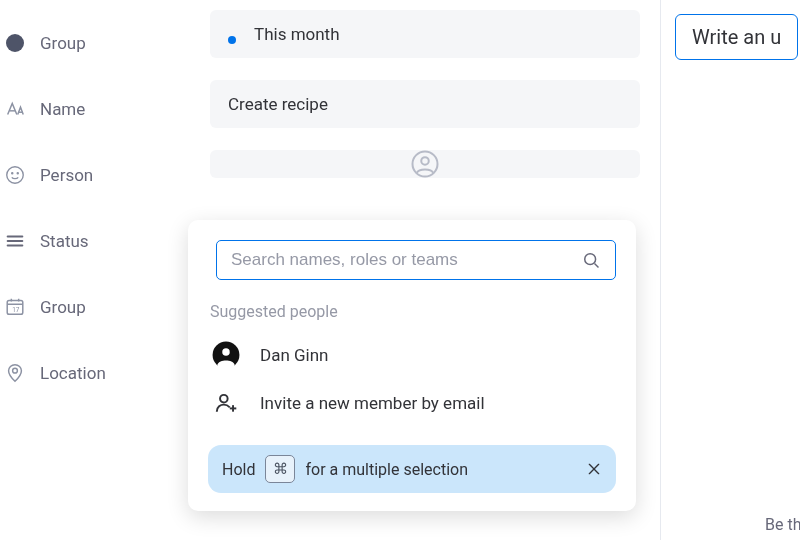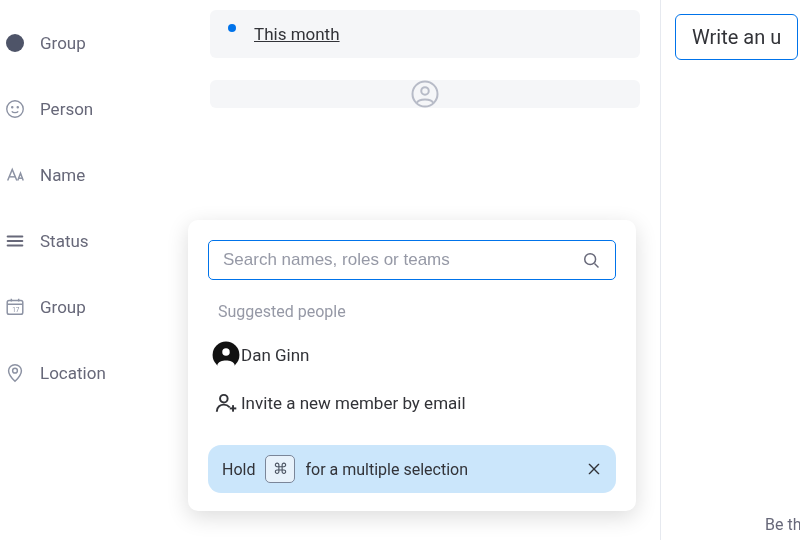--- a/index.html
+++ b/index.html
@@ -48,21 +48,21 @@
       padding: 14px 18px;
       font-size: 17px;
       color: #323338;
       position: relative;
     }
     .card:first-child { margin-top: 10px; }
     .dot-blue {
       width: 8px; height: 8px; border-radius: 50%; background: #0073ea;
       display: inline-block; margin-right: 18px;
     }
-    .card-row { display: flex; align-items: flex-start; text-decoration: underline; }
+    .card-row { display: flex; align-items: flex-end; }
     .card-avatar {
       display: flex; align-items: center; justify-content: center;
       height: 28px;
     }
     .popover {
       position: absolute;
       left: 188px;
       top: 220px;
       width: 448px;
       background: #fff;
@@ -70,39 +70,40 @@
       box-shadow: 0 6px 22px rgba(0,0,0,0.14);
       padding: 20px 20px 18px 20px;
     }
     .search-wrap {
       border: 1.6px solid #0073ea;
       border-radius: 5px;
       display: flex;
       align-items: center;
       padding: 9px 14px;
       gap: 10px;
+      margin-left: 8px;
     }
     .search-input {
       flex: 1;
       border: none;
       outline: none;
       font-size: 17px;
       color: #323338;
       background: transparent;
     }
     .search-input::placeholder { color: #9699a6; }
     .section-label {
       color: #9699a6;
       font-size: 16px;
-      margin: 22px 0 10px 10px;
+      margin: 22px 0 10px 2px;
     }
     .person-row {
       display: flex;
       align-items: center;
-      gap: 1px;
+      gap: 20px;
       padding: 10px 4px;
       font-size: 17px;
       color: #323338;
       border-radius: 5px;
     }
     .avatar-circle {
       width: 28px; height: 28px;
     }
     .tip-bar {
       margin-top: 18px;
@@ -167,39 +168,39 @@
 
 <div class="sidebar">
   <div class="sidebar-row">
     <span class="icon-slot">
         <span class="group-dot"></span>
       </span>
     <span>Group</span>
   </div>
   <div class="sidebar-row">
     <span class="icon-slot">
+      <svg width="22" height="22" viewBox="0 0 24 24" fill="none" stroke="#8c92a3" stroke-width="1.6">
+        <path d="M4 18 L9 6 L14 18"></path>
+        <path d="M6 14 L12 14"></path>
+        <path d="M15 18 L18 10 L21 18"></path>
+        <path d="M16 15.5 L20 15.5"></path>
+      </svg>
+    </span>
+    <span>Name</span>
+  </div>
+  <div class="sidebar-row">
+    <span class="icon-slot">
       <svg width="22" height="22" viewBox="0 0 24 24" fill="none" stroke="#8c92a3" stroke-width="1.5">
         <circle cx="12" cy="12" r="9"></circle>
         <circle cx="9" cy="10" r="0.6" fill="#8c92a3"></circle>
         <circle cx="15" cy="10" r="0.6" fill="#8c92a3"></circle>
         <path d="M8.5 14.5 C10 16.5 14 16.5 15.5 14.5"></path>
       </svg>
     </span>
     <span>Person</span>
-  </div>
-  <div class="sidebar-row">
-    <span class="icon-slot">
-      <svg width="22" height="22" viewBox="0 0 24 24" fill="none" stroke="#8c92a3" stroke-width="1.6">
-        <path d="M4 18 L9 6 L14 18"></path>
-        <path d="M6 14 L12 14"></path>
-        <path d="M15 18 L18 10 L21 18"></path>
-        <path d="M16 15.5 L20 15.5"></path>
-      </svg>
-    </span>
-    <span>Name</span>
   </div>
   <div class="sidebar-row">
     <span class="icon-slot">
       <svg width="22" height="22" viewBox="0 0 24 24" stroke="#676879" stroke-width="2.2" stroke-linecap="round">
         <line x1="4" y1="7" x2="20" y2="7"></line>
         <line x1="4" y1="12" x2="20" y2="12"></line>
         <line x1="4" y1="17" x2="20" y2="17"></line>
       </svg>
     </span>
     <span>Status</span>
@@ -226,20 +227,23 @@
     <span>Location</span>
   </div>
 </div>
 
 <div class="main">
   <div class="card">
     <div class="card-row">
       <span class="dot-blue"></span>
       <span>This month</span>
     </div>
+  </div>
+  <div class="card">
+    <span>Create recipe</span>
   </div>
   <div class="card card-avatar">
     <span>
       <svg width="30" height="30" viewBox="0 0 24 24" fill="none" stroke="#b7bbc7" stroke-width="1.6">
         <circle cx="12" cy="12" r="10"></circle>
         <circle cx="12" cy="9.5" r="3"></circle>
         <path d="M5.5 19 C7 15.5 17 15.5 18.5 19"></path>
       </svg>
     </span>
   </div>

